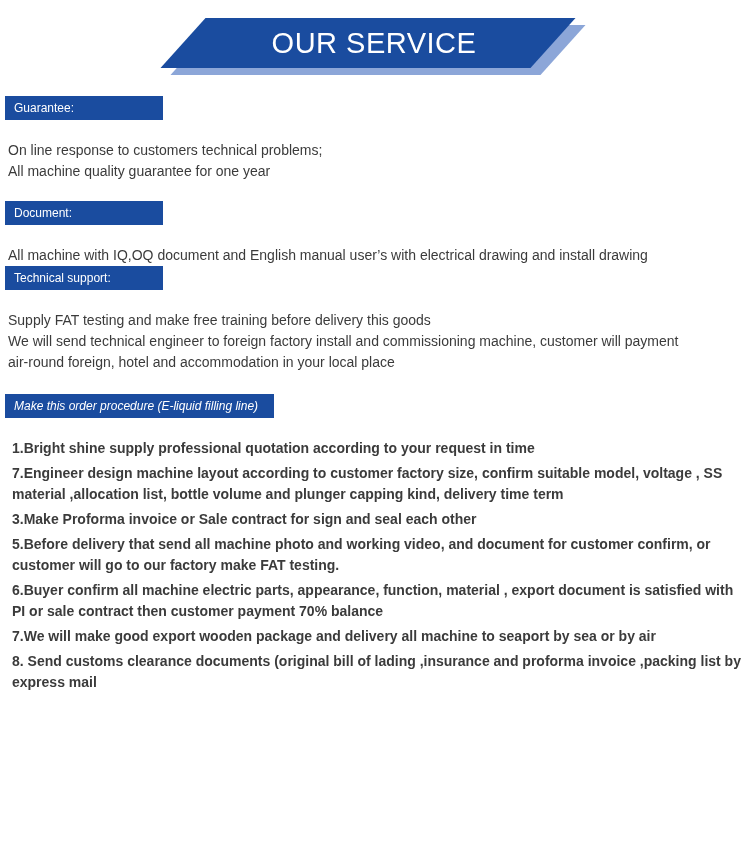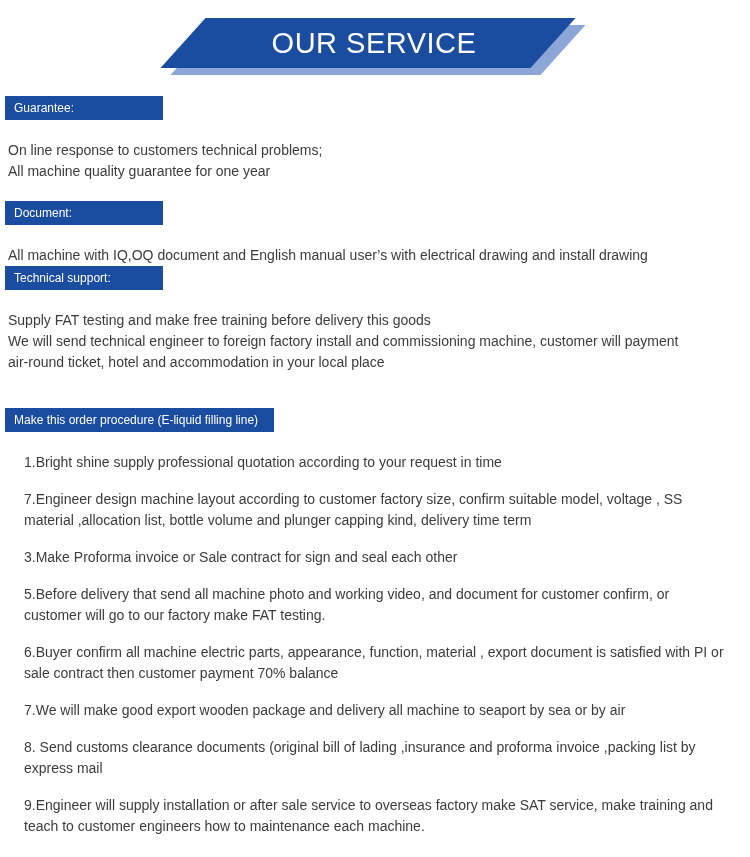--- a/index.html
+++ b/index.html
@@ -56,36 +56,36 @@
     background: var(--heading-bg, #1a4c9f);
     color: var(--heading-text, #ffffff);
     font-size: 12px;
     line-height: 16px;
     padding: 4px 16px 4px 9px;
     margin-left: 5px;
   }
   #sec-guarantee .sec-bar { margin-top: 28px; }
   #sec-document  .sec-bar { margin-top: 19px; }
   #sec-tech      .sec-bar { }
-  #sec-procedure .sec-bar { margin-top: 35px; }
+  #sec-procedure .sec-bar { margin-top: 21px; font-style: italic; }
 
   
   .sec-body {
     margin: 20px 0 0 8px;
     font-size: 14px;
     line-height: 21px;
   }
   .body-line { min-height: 21px; }
   .steps {
     margin: 20px 0 0 8px;
     width: 738px;
     font-size: 14px;
     line-height: 21px;
   }
-  .step { margin: 16px; }
+  .step { margin: 4px; font-weight: bold; }
 </style>
 </head>
 <body>
 
 <div class="page">
 
   <header class="banner-wrap">
     <div class="banner-shadow"></div>
     <div class="banner-main"></div>
     <div class="banner-text">OUR SERVICE</div>
@@ -104,31 +104,30 @@
     <div class="sec-body">
       <div class="body-line">All machine with IQ,OQ document and English manual user’s with electrical drawing and install drawing</div>
     </div>
   </section>
 
   <section class="sec" id="sec-tech">
     <div class="sec-bar">Technical support:</div>
     <div class="sec-body">
       <div class="body-line">Supply FAT testing and make free training before delivery this goods</div>
       <div class="body-line">We will send technical engineer to foreign factory install and commissioning machine, customer will payment</div>
-      <div class="body-line">air-round ticket, hotel and accommodation in your local place</div>
+      <div class="body-line">air-round foreign, hotel and accommodation in your local place</div>
     </div>
   </section>
 
   <section class="sec" id="sec-procedure">
     <div class="sec-bar">Make this order procedure (E-liquid filling line)</div>
     <div class="steps">
       <p class="step">1.Bright shine supply professional quotation according to your request in time</p>
       <p class="step">7.Engineer design machine layout according to customer factory size, confirm suitable model, voltage , SS material ,allocation list, bottle volume and plunger capping kind, delivery time term</p>
       <p class="step">3.Make Proforma invoice or Sale contract for sign and seal each other</p>
       <p class="step">5.Before delivery that send all machine photo and working video, and document for customer confirm, or customer will go to our factory make FAT testing.</p>
       <p class="step">6.Buyer confirm all machine electric parts, appearance, function, material , export document is satisfied with PI or sale contract then customer payment 70% balance</p>
       <p class="step">7.We will make good export wooden package and delivery all machine to seaport by sea or by air</p>
       <p class="step">8. Send customs clearance documents (original bill of lading ,insurance and proforma invoice ,packing list by express mail</p>
-      <p class="step">9.Engineer will supply installation or after sale service to overseas factory make SAT service, make training and teach to customer engineers how to maintenance each machine.</p>
     </div>
   </section>
 
 </div>
 
 </body></html>

